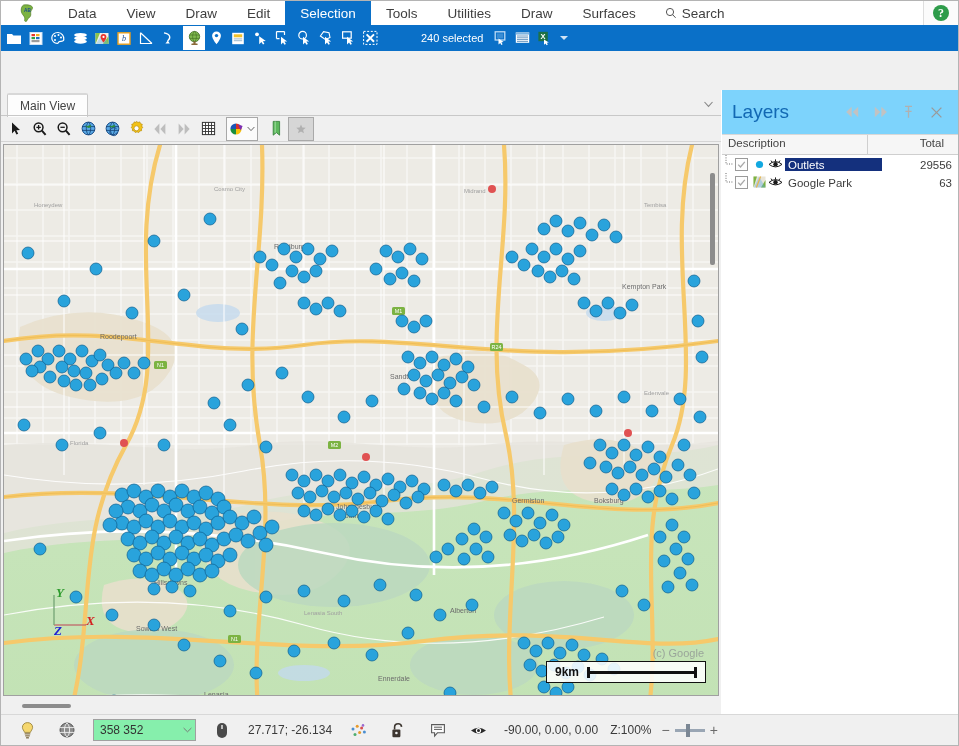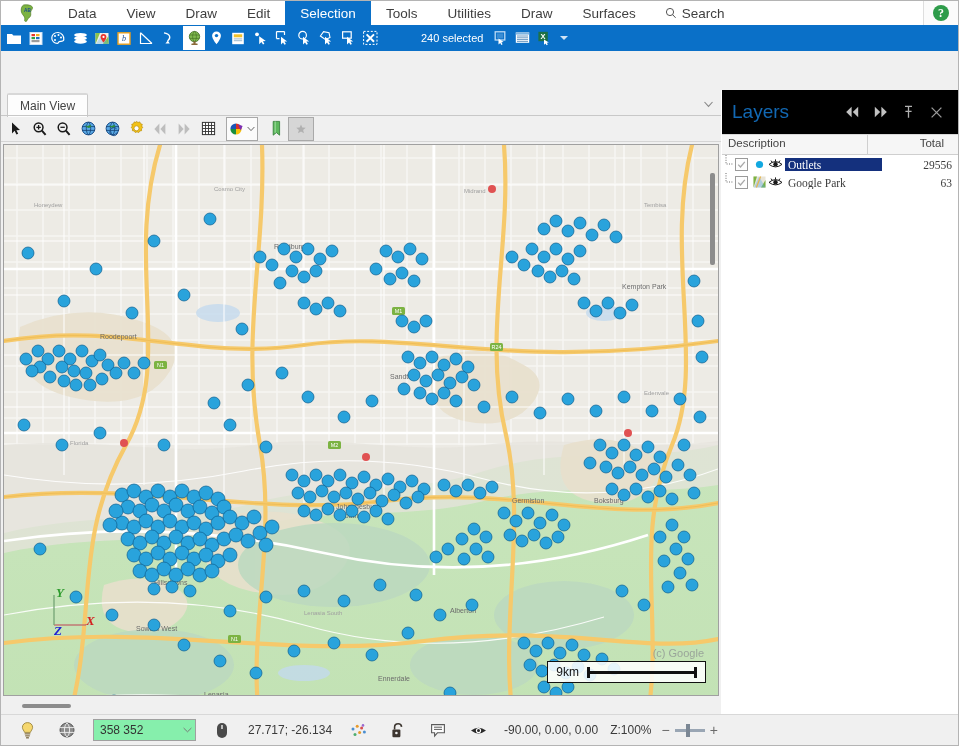--- a/index.html
+++ b/index.html
@@ -70,43 +70,43 @@
             display:flex;flex-direction:column;}
   .map-frame{flex:1;position:relative;overflow:hidden;border:1px solid #a0a0a0;background:#e8e4dd;}
   .map-canvas{position:absolute;inset:0;}
   .hscroll{height:16px;min-height:16px;background:#f0f0f0;position:relative;margin:2px 0 0 0;}
   .hscroll .thumb{position:absolute;left:19px;top:6px;width:49px;height:4px;background:#8c8c8c;border-radius:2px;}
   .vscroll{position:absolute;right:3px;top:28px;width:5px;height:92px;background:#8c8c8c;border-radius:2px;}
 
   
   .scalebar{position:absolute;right:12px;bottom:12px;background:rgba(255,255,255,.88);
             border:1px solid #111;padding:3px 8px;display:flex;align-items:center;gap:8px;}
-  .scale-label{font-size:12px;color:#111;}
+  .scale-label{font-size:12px;color:#111;font-weight:bold;}
   .scale-line{width:110px;height:3px;background:#111;position:relative;}
   .scale-line:before,.scale-line:after{content:"";position:absolute;top:-4px;width:3px;height:11px;background:#111;}
   .scale-line:before{left:0;} .scale-line:after{right:0;}
   .gattr{position:absolute;right:14px;bottom:36px;font-size:11px;color:#9aa59a;
          font-family:"Liberation Sans",sans-serif;}
 
   
   .axes{position:absolute;left:38px;bottom:56px;width:56px;height:52px;}
   .ax-lbl{position:absolute;font-size:13px;font-style:italic;font-family:"Liberation Serif",serif;font-weight:bold;}
 
   
-  .lp-head{height:44px;min-height:44px;background:#000000;display:flex;align-items:center;
+  .lp-head{height:44px;min-height:44px;background:#7dd3fc;display:flex;align-items:center;
            padding:0 10px;border-bottom:1px solid #d8d8d8;}
   .lp-title{font-size:19px;color:#1268b3;font-weight:normal;}
   .lp-tools{margin-left:auto;display:flex;align-items:center;gap:11px;padding-right:3px;}
   .lp-btn{width:17px;height:17px;display:flex;align-items:center;justify-content:center;cursor:default;}
   .lp-cols{height:19px;min-height:19px;display:flex;background:#f6f6f6;border-bottom:1px solid #cfcfcf;
            font-size:11.5px;color:#444;}
   .lp-col-desc{flex:1;padding:2px 0 0 6px;border-right:1px solid #cfcfcf;}
   .lp-col-total{width:76px;padding:2px 14px 0 0;text-align:right;}
   .lp-list{flex:1;background:#ffffff;}
-  .lrow{height:18px;display:flex;align-items:center;font-size:11.5px;position:relative;font-family:Liberation Serif, serif;}
+  .lrow{height:18px;display:flex;align-items:center;font-size:11.5px;position:relative;}
   .lrow .tree{width:13px;height:18px;position:relative;}
   .lchk{width:11px;height:11px;border:1px solid #9a9a9a;background:#fdfdfd;margin-right:4px;
         display:flex;align-items:center;justify-content:center;flex:none;}
   .lsym{width:15px;height:14px;display:flex;align-items:center;justify-content:center;flex:none;}
   .leye{width:16px;height:14px;display:flex;align-items:center;justify-content:center;flex:none;margin-right:2px;}
   .lname{flex:1;padding:1px 3px 0 3px;white-space:nowrap;overflow:hidden;}
   .lrow.sel .lname{background:#14307d;color:#ffffff;}
   .ltot{width:70px;text-align:right;padding:1px 6px 0 0;}
 
   

